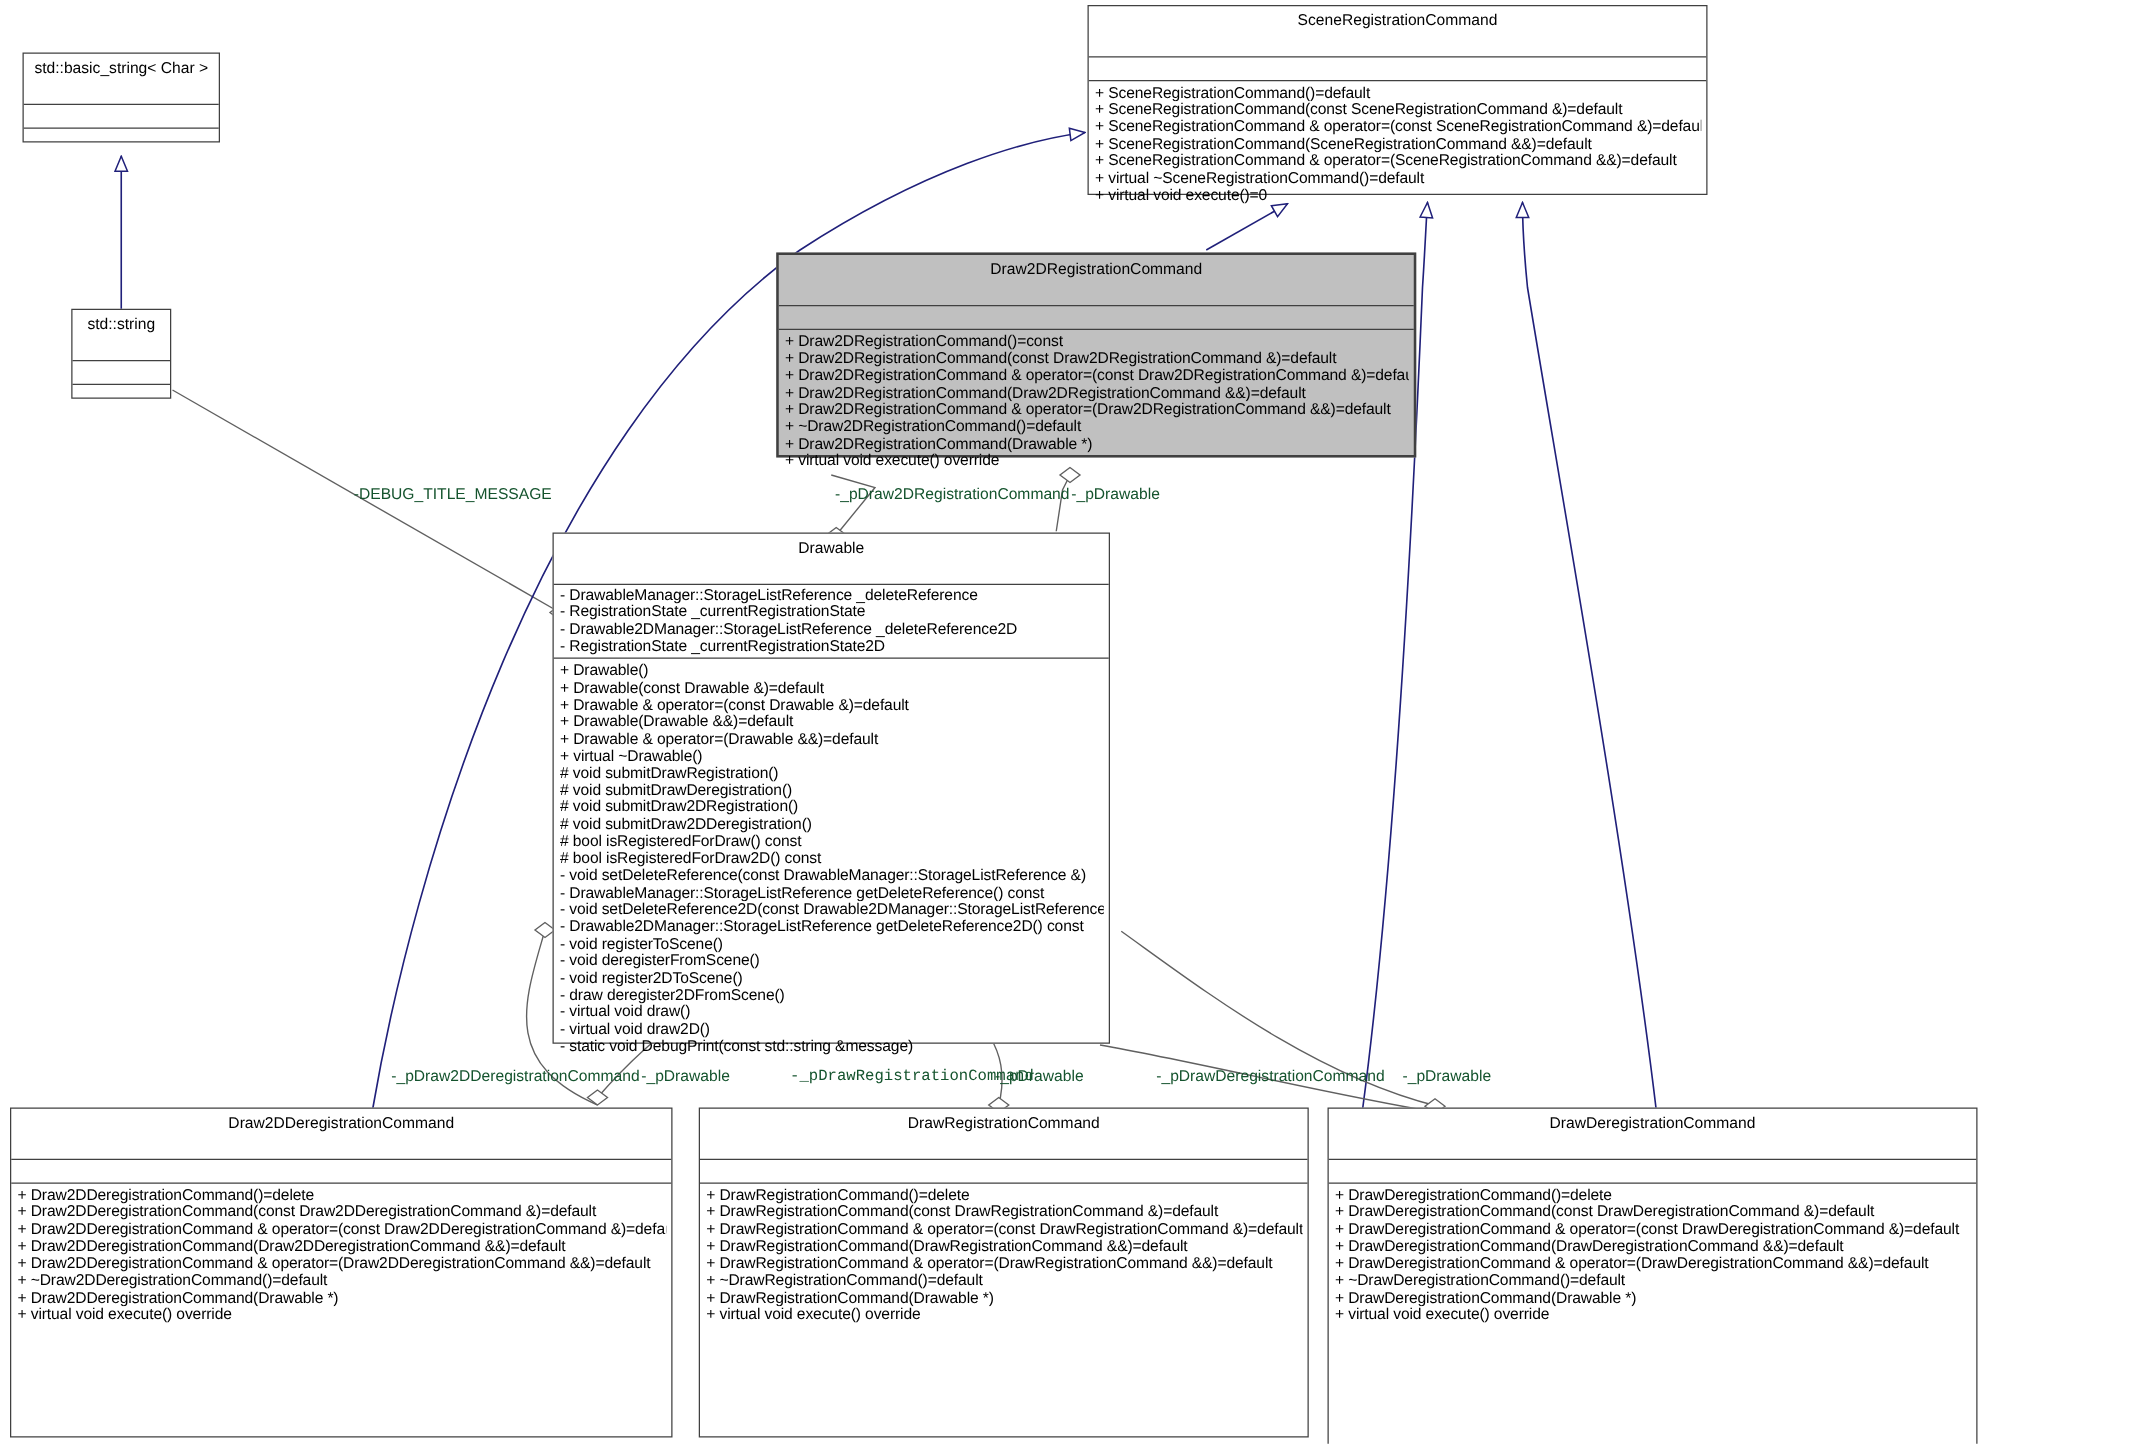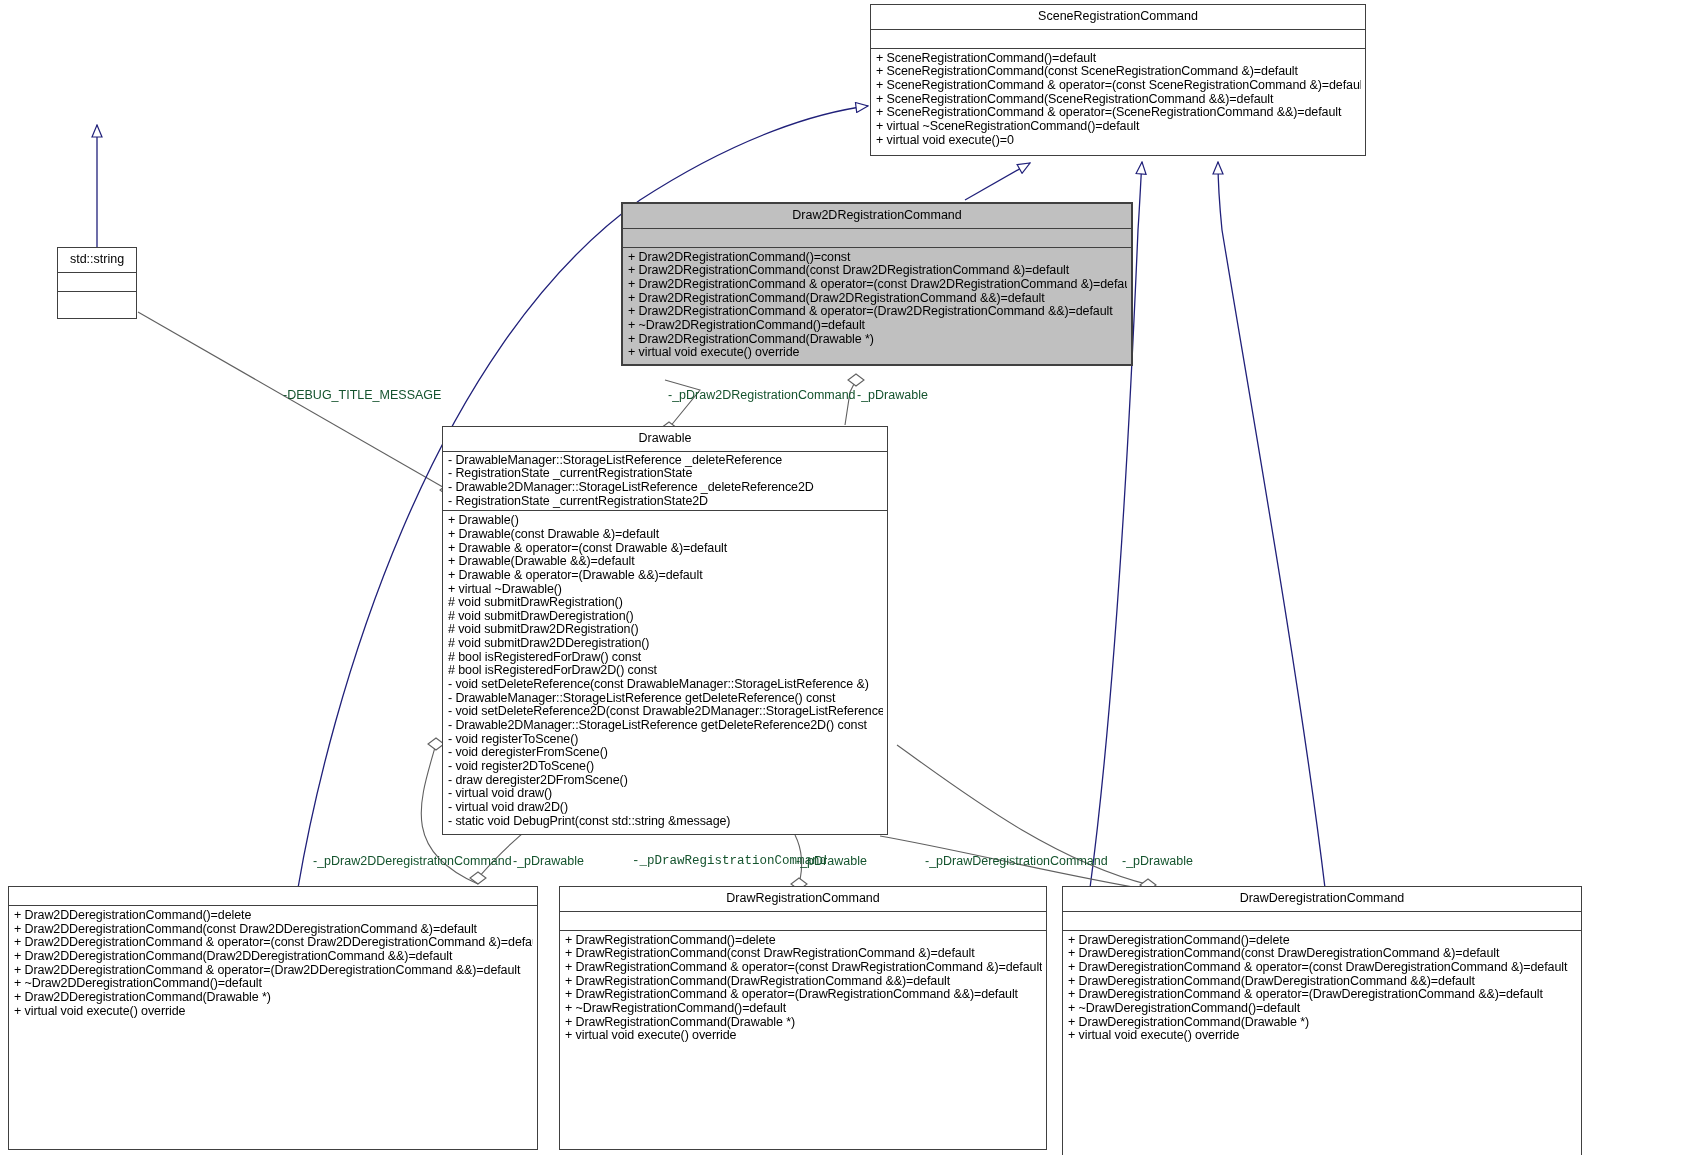--- a/index.html
+++ b/index.html
@@ -36,21 +36,21 @@
     font-size: 12.5px;
     line-height: 13.6px;
     color: #000000;
   }
   .uml-box.highlight {
     background: #c0c0c0;
     border: 2px solid #404040;
   }
   .uml-title {
     text-align: center;
-    padding: 5px 4px 5px 4px;
+    padding: 5px 4px 21px 4px;
     border-bottom: 1px solid #404040;
     font-size: 12.5px;
     white-space: nowrap;
     overflow: hidden;
   }
   .uml-attrs {
     border-bottom: 1px solid #404040;
     padding: 2px 4px 2px 5px;
     min-height: 14px;
     overflow: hidden;
@@ -117,20 +117,25 @@
 
     <path d="M799,884 C 805,860 800,845 795,835" stroke="#606060" stroke-width="1.1" fill="none"></path>
     <path d="M799,878 L791,884 L799,890 L807,884 z" fill="#ffffff" stroke="#606060" stroke-width="1.1"></path>
 
     <path d="M897,745 C 960,790 1050,860 1150,885" stroke="#606060" stroke-width="1.1" fill="none"></path>
     <path d="M1156,885 L1148,879 L1140,885 L1148,891 z" fill="#ffffff" stroke="#606060" stroke-width="1.1"></path>
 
     <path d="M880,836 C 960,850 1060,875 1150,890" stroke="#606060" stroke-width="1.1" fill="none"></path>
   </svg>
 
+  <div class="uml-box" style="left:18px; top:42px; width:158px; height:72px;">
+    <div class="uml-title">std::basic_string&lt; Char &gt;</div>
+    <div class="uml-attrs empty"></div>
+    <div class="uml-ops" style="height:20px"></div>
+  </div>
 
   <div class="uml-box" style="left:57px; top:247px; width:80px; height:72px;">
     <div class="uml-title">std::string</div>
     <div class="uml-attrs empty"></div>
     <div class="uml-ops" style="height:20px"></div>
   </div>
 
   <div class="uml-box" style="left:870px; top:4px; width:496px; height:152px;">
     <div class="uml-title">SceneRegistrationCommand</div>
     <div class="uml-attrs empty"></div>
@@ -189,20 +194,21 @@
         <div class="uml-line">- void deregisterFromScene()</div>
         <div class="uml-line">- void register2DToScene()</div>
         <div class="uml-line">- draw deregister2DFromScene()</div>
         <div class="uml-line">- virtual void draw()</div>
         <div class="uml-line">- virtual void draw2D()</div>
         <div class="uml-line">- static void DebugPrint(const std::string &amp;message)</div>
       </div>
   </div>
 
   <div class="uml-box" style="left:8px; top:886px; width:530px; height:264px;">
+    <div class="uml-title">Draw2DDeregistrationCommand</div>
     <div class="uml-attrs empty"></div>
     <div class="uml-ops">
         <div class="uml-line">+ Draw2DDeregistrationCommand()=delete</div>
         <div class="uml-line">+ Draw2DDeregistrationCommand(const Draw2DDeregistrationCommand &amp;)=default</div>
         <div class="uml-line">+ Draw2DDeregistrationCommand &amp; operator=(const Draw2DDeregistrationCommand &amp;)=default</div>
         <div class="uml-line">+ Draw2DDeregistrationCommand(Draw2DDeregistrationCommand &amp;&amp;)=default</div>
         <div class="uml-line">+ Draw2DDeregistrationCommand &amp; operator=(Draw2DDeregistrationCommand &amp;&amp;)=default</div>
         <div class="uml-line">+ ~Draw2DDeregistrationCommand()=default</div>
         <div class="uml-line">+ Draw2DDeregistrationCommand(Drawable *)</div>
         <div class="uml-line">+ virtual void execute() override</div>

